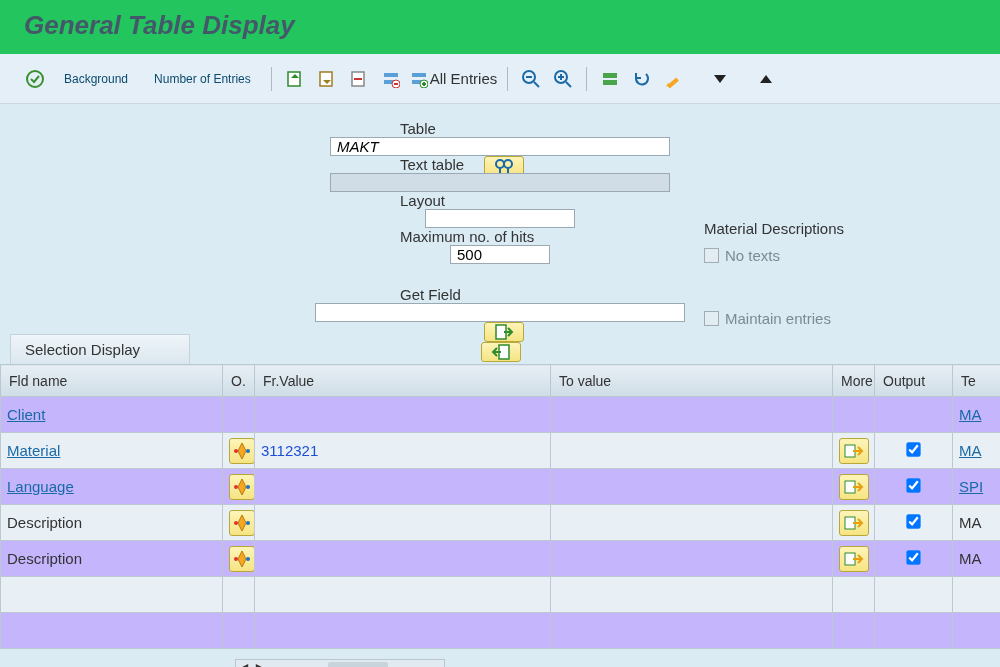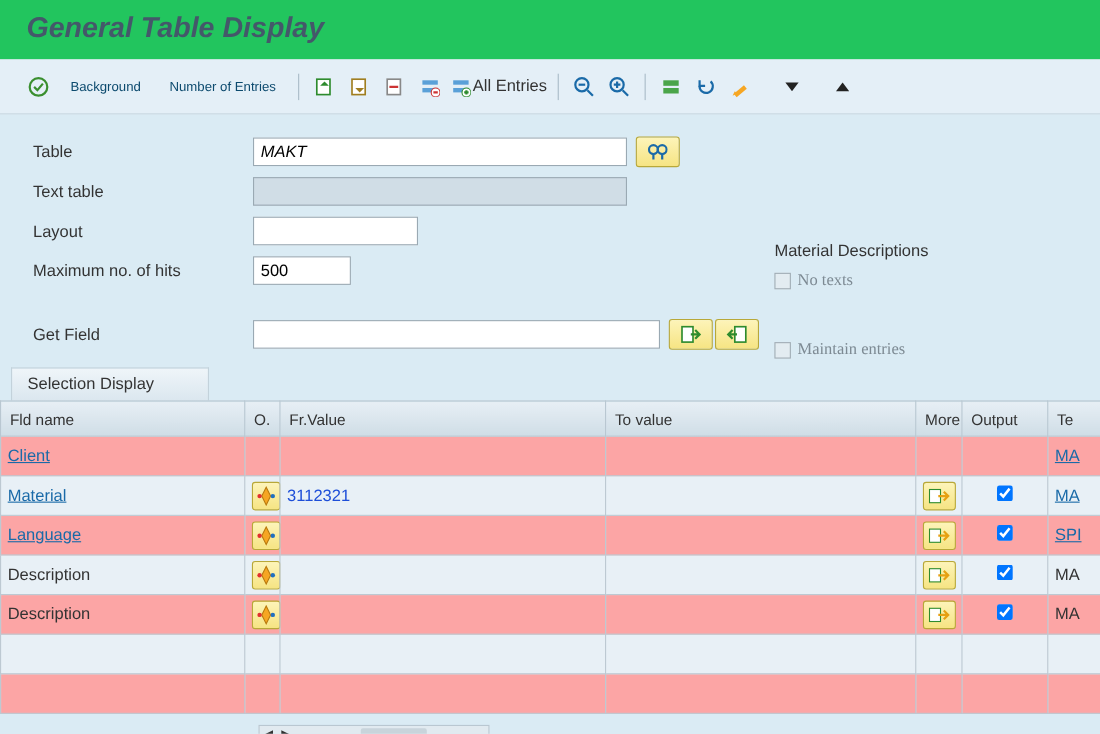--- a/index.html
+++ b/index.html
@@ -5,34 +5,34 @@
   * { box-sizing: border-box; margin: 0; padding: 0; }
   html, body { width: 1000px; height: 667px; overflow: hidden; font-family: Arial, Helvetica, sans-serif; font-size: 15px; background: #daebf4; color: #333; }
   .title-bar { height: 54px; padding: 10px 24px; font-size: 26px; font-style: italic; font-weight: bold; color: #44586a; background: #22c55e; }
   .toolbar { height: 50px; padding: 0 22px; display: flex; align-items: center; gap: 6px; background: #e4eff7; border-bottom: 1px solid #c8d7e0; }
   .tb-btn { display: inline-flex; align-items: center; justify-content: center; padding: 3px 10px; height: 28px; background: transparent; border: none; color: #0c4a6e; font-size: 12px; cursor: pointer; }
   .tb-icon { display: inline-flex; align-items: center; justify-content: center; width: 26px; height: 26px; cursor: pointer; }
   .tb-sep { width:1px; height:24px; background:#a9bbc7; margin:0 4px; }
   .tb-spacer { width:8px; }
 
   .form-area { padding: 16px 30px 8px 30px; }
-  .form-row { display: flex; align-items: center; height: 36px; }
+  .form-row { display: flex; align-items: center; height: 36px; flex-direction: column; }
   .form-label { width: 200px; color: #333; font-size: 15px; }
   .inp { height: 26px; border: 1px solid #9aa9b3; background: #fff; padding: 0 6px; font-family: inherit; font-size: 15px; }
   .inp.ro { background: #d0dde6; }
   .yellow-btn { width: 40px; height: 28px; margin-left: 8px; background: linear-gradient(#fdf4b9,#f6e483); border:1px solid #b8a839; border-radius:3px; display:flex; align-items:center; justify-content:center; cursor:pointer;}
   .side-info { position:absolute; left:704px; top:116px; font-size:15px; color:#333;}
   .side-info .h { font-weight: normal; margin-bottom:10px;}
-  .chkline { display:flex; align-items:center; gap:6px; color:#7d8a93; font-size:15px;font-family:Liberation Serif, serif;}
+  .chkline { display:flex; align-items:center; gap:6px; color:#7d8a93; font-size:15px;}
   .fake-chk { width:15px; height:15px; border:1px solid #a0adb5; background:#e3ecf1; }
 
   .group-label { padding: 6px 14px; font-size:15px; color:#333; background: linear-gradient(#eff5f9,#dbe7ef); border:1px solid #c3d2db; border-bottom:none; width: 180px; margin-left:10px; margin-top: 4px;}
   .table { width: 100%; border-collapse: collapse; table-layout: fixed;}
   .table th { height:32px; background: linear-gradient(#e7eff5,#cfdde6); border:1px solid #b9c7d1; font-weight:normal; text-align:left; padding:0 8px; font-size:14px; color:#333;}
-  .table td { height:36px; border:1px solid #bdc9d2; padding:0 6px; background:#fca5a5; font-size:15px;}
+  .table td { height:36px; border:1px solid #bdc9d2; padding:0 6px; background:#c4b5fd; font-size:15px;}
   .table tr:nth-child(even) td { background:#e8f0f6;}
   .link { color:#1a6aa8; text-decoration:underline; cursor:pointer;}
   .plainlink { color:#333; }
   .op-btn { width:26px; height:26px; background:linear-gradient(#fdf4b9,#f6e483); border:1px solid #b8a839; border-radius:3px; display:flex; align-items:center; justify-content:center; cursor:pointer;}
   .small-chk { transform: scale(1.1);}
   .scroll-area { width:210px; height:16px; background:#e1eaf0; border:1px solid #b9c7d1; margin: 10px 0 0 235px; position:relative; display:flex; align-items:center;}
   .scroll-arrow { width:16px; height:14px; display:flex; align-items:center; justify-content:center; color:#333; font-size:11px; cursor:pointer;}
   .scroll-thumb { width:60px; height:10px; background:#c8d4db; border-radius:2px; margin-left:60px;}
   .redtxt { color:#1d4ed8; }
 
@@ -161,21 +161,21 @@
   <div class="form-row">
     <div class="form-label">Text table</div>
     <input class="inp ro" style="width: 340px;" readonly="" value="">
   </div>
   <div class="form-row">
     <div class="form-label">Layout</div>
     <input class="inp" style="width: 150px;" value="">
   </div>
   <div class="form-row">
     <div class="form-label">Maximum no. of hits</div>
-    <input class="inp" style="width: 89px;" value="500">
+    <input class="inp" style="width: 100px;" value="500">
   </div>
 
   <div class="side-info">
     <div class="h">Material Descriptions</div>
     <div class="chkline" style="margin-bottom:46px">
       <div class="fake-chk"></div>
       <span>No texts</span>
     </div>
     <div class="chkline">
       <div class="fake-chk"></div>

